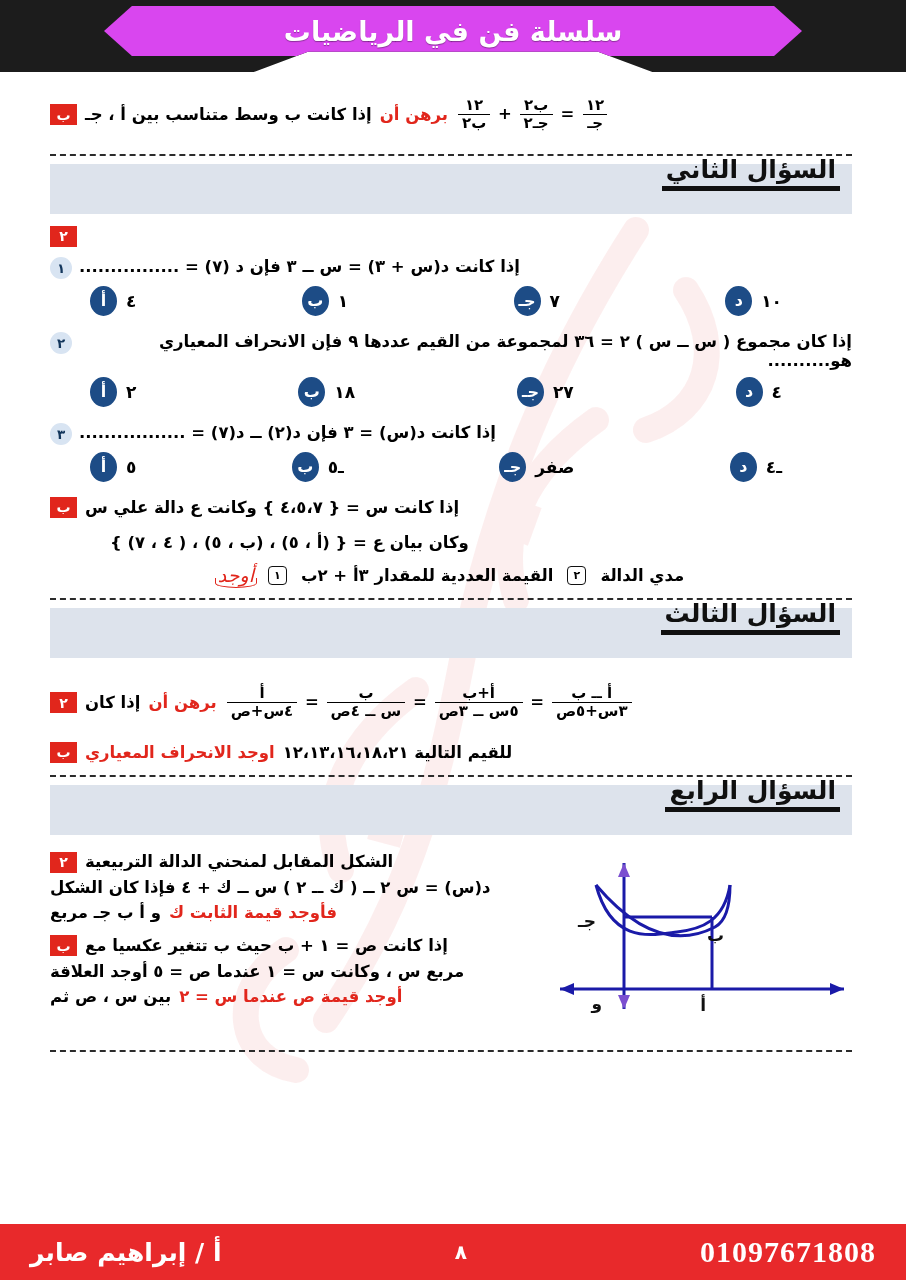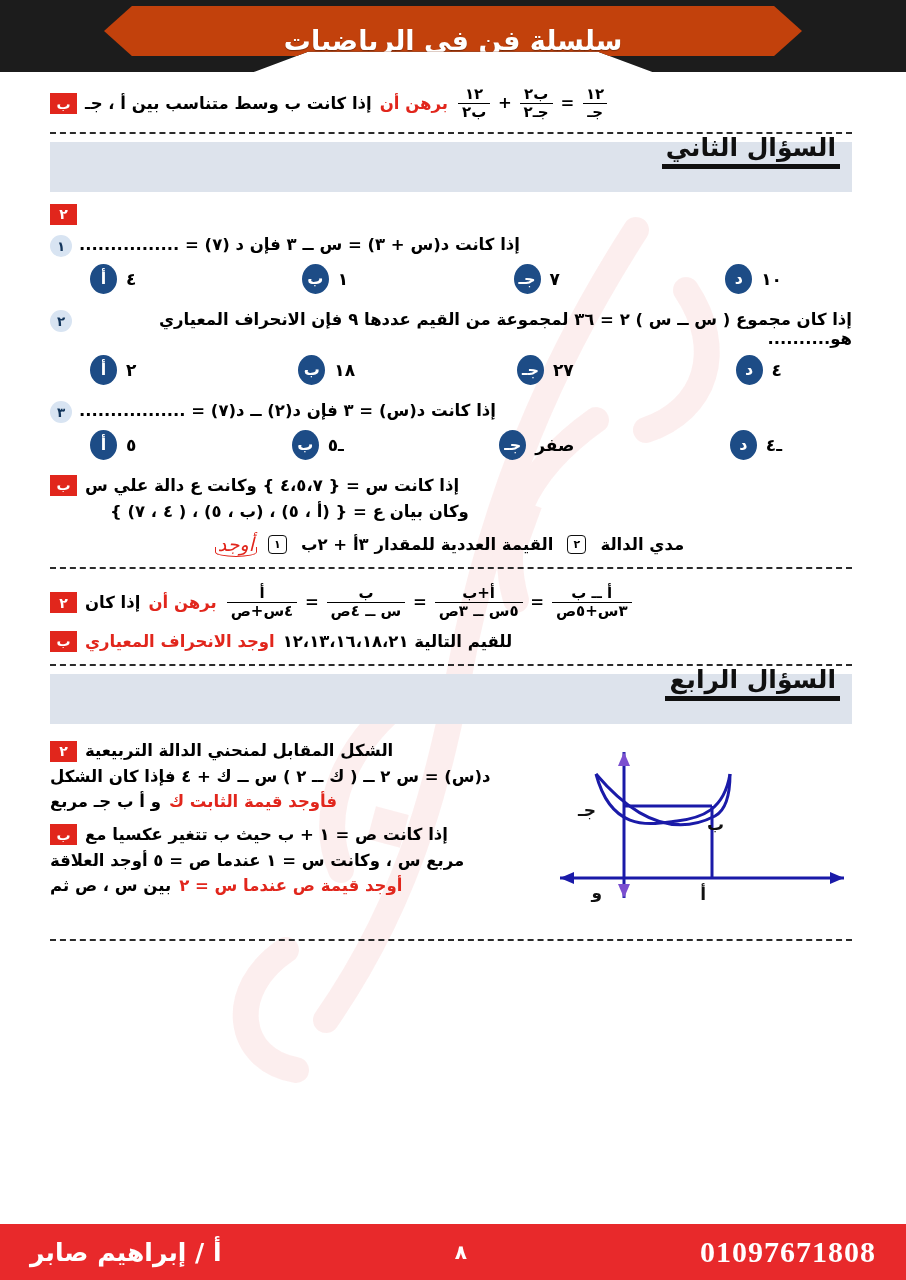--- a/index.html
+++ b/index.html
@@ -39,24 +39,24 @@
                        72% 100%, 66% 72%,
                        34% 72%, 28% 100%,
                        0 100%);
   }
   .banner-red {
     position: absolute;
     top: 6px;
     left: 104px;
     right: 104px;
     height: 50px;
-    background: #c2410c;
+    background: #d946ef;
     clip-path: polygon(4% 0, 96% 0, 100% 50%, 96% 100%, 4% 100%, 0 50%);
     display: flex;
-    align-items: flex-end;
+    align-items: center;
     justify-content: center;
   }
   .banner-title {
     color: #ffffff;
     font-size: 27px;
     font-weight: bold;
     letter-spacing: 1px;
     text-shadow: 0 1px 1px rgba(0,0,0,.35);
   }
 
@@ -94,21 +94,21 @@
   .red { color: #e1261c; }
 
   
   .frac {
     display: inline-flex;
     flex-direction: column;
     align-items: center;
     vertical-align: middle;
     font-size: 15px;
     font-weight: bold;
-    margin: 0 2px;
+    margin: 11px 2px;
     line-height: 1.15;
   }
   .frac .num { padding: 0 4px; }
   .frac .den { padding: 0 4px; border-top: 1.6px solid #000; }
 
   
   .sep {
     border: 0;
     border-top: 2.5px dashed #2b2b2b;
     margin: 10px 0 8px;
@@ -379,34 +379,37 @@
     <div class="choice">
       <span class="bullet">د</span>
       <span class="choice-val">ـ٤</span>
     </div>
   </div>
 
   <div class="row" style="margin-top:13px;">
     <span class="txt">إذا كانت س = { ٤،٥،٧ }  وكانت ع دالة علي س</span>
     <span class="tag">ب</span>
   </div>
-  <div class="row" style="margin-top:1px; padding-left:60px;">
+  <div class="row" style="margin-top:10px; padding-left:60px;">
     <span class="txt">وكان بيان ع = { (أ ، ٥) ، (ب ، ٥) ، ( ٤ ، ٧) }</span>
   </div>
 
   <div class="row" style="margin-top:7px; gap:14px; justify-content:center;">
     <span class="txt">مدي الدالة</span>
     <span class="circ-num">٢</span>
     <span class="txt">القيمة العددية للمقدار ٣أ + ٢ب</span>
     <span class="circ-num">١</span>
     <span class="awgid">أوجد</span>
   </div>
 
   <hr class="sep">
 
+  <div class="sec-bar">
+    <span class="sec-title">السؤال الثالث</span>
+  </div>
 
   <div class="row" style="margin-top:16px;">
     <span class="txt">
       <span class="frac">
         <span class="num">أ ــ ب</span>
         <span class="den">٣س+٥ص</span>
       </span>
       <span>=</span>
       <span class="frac">
         <span class="num">أ+ب</span>

